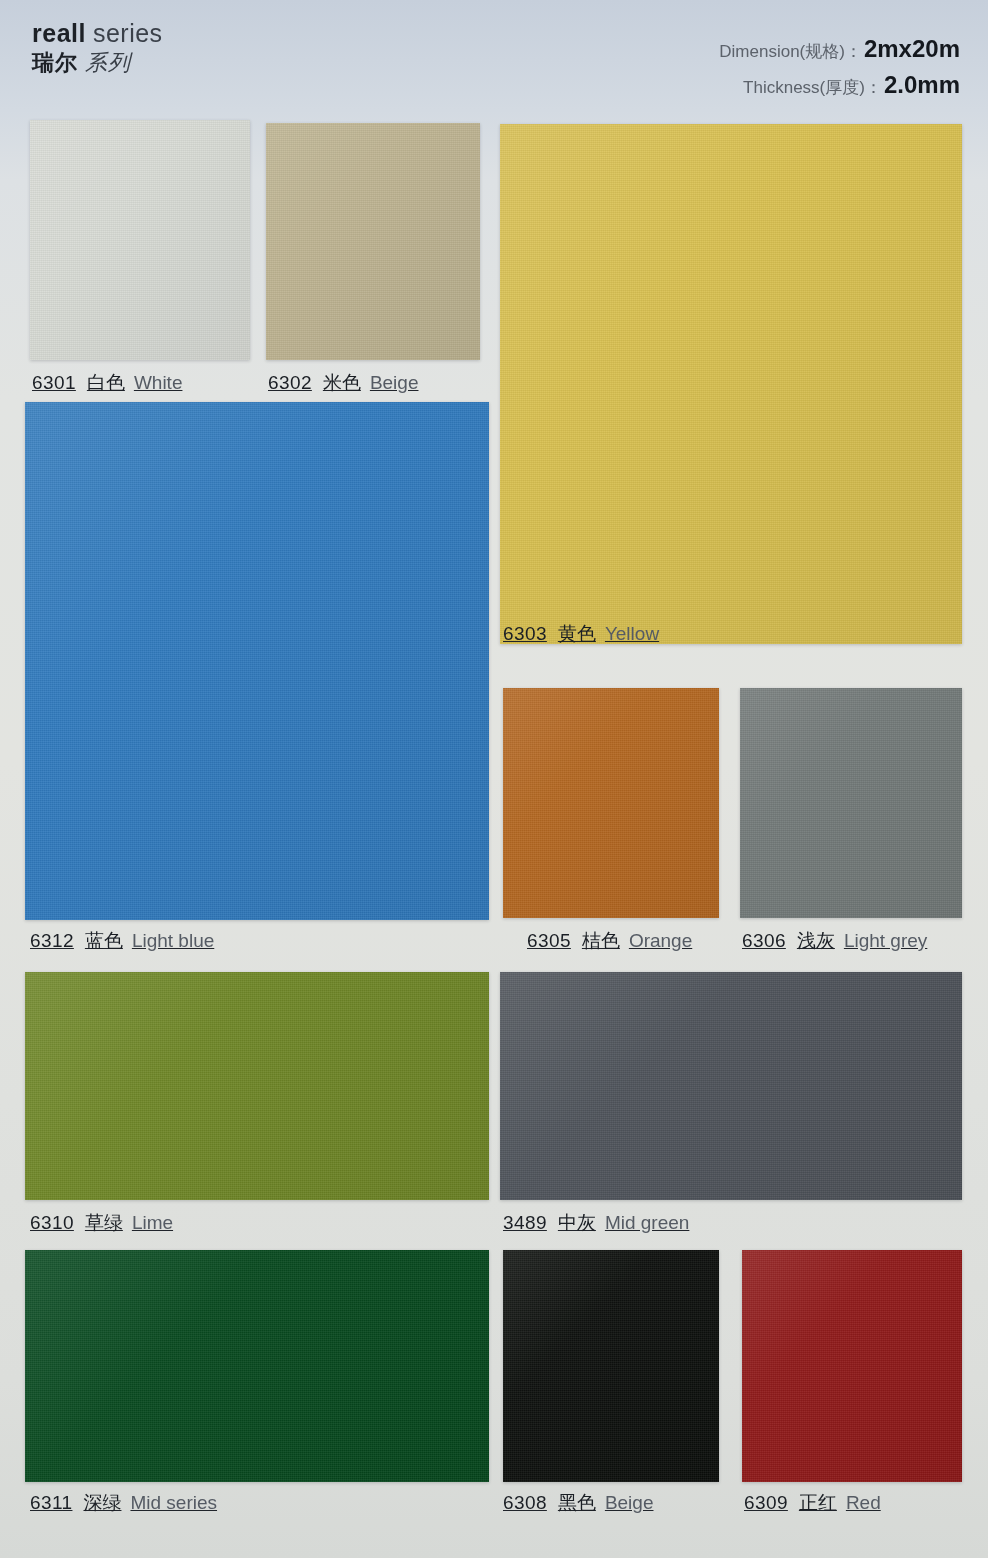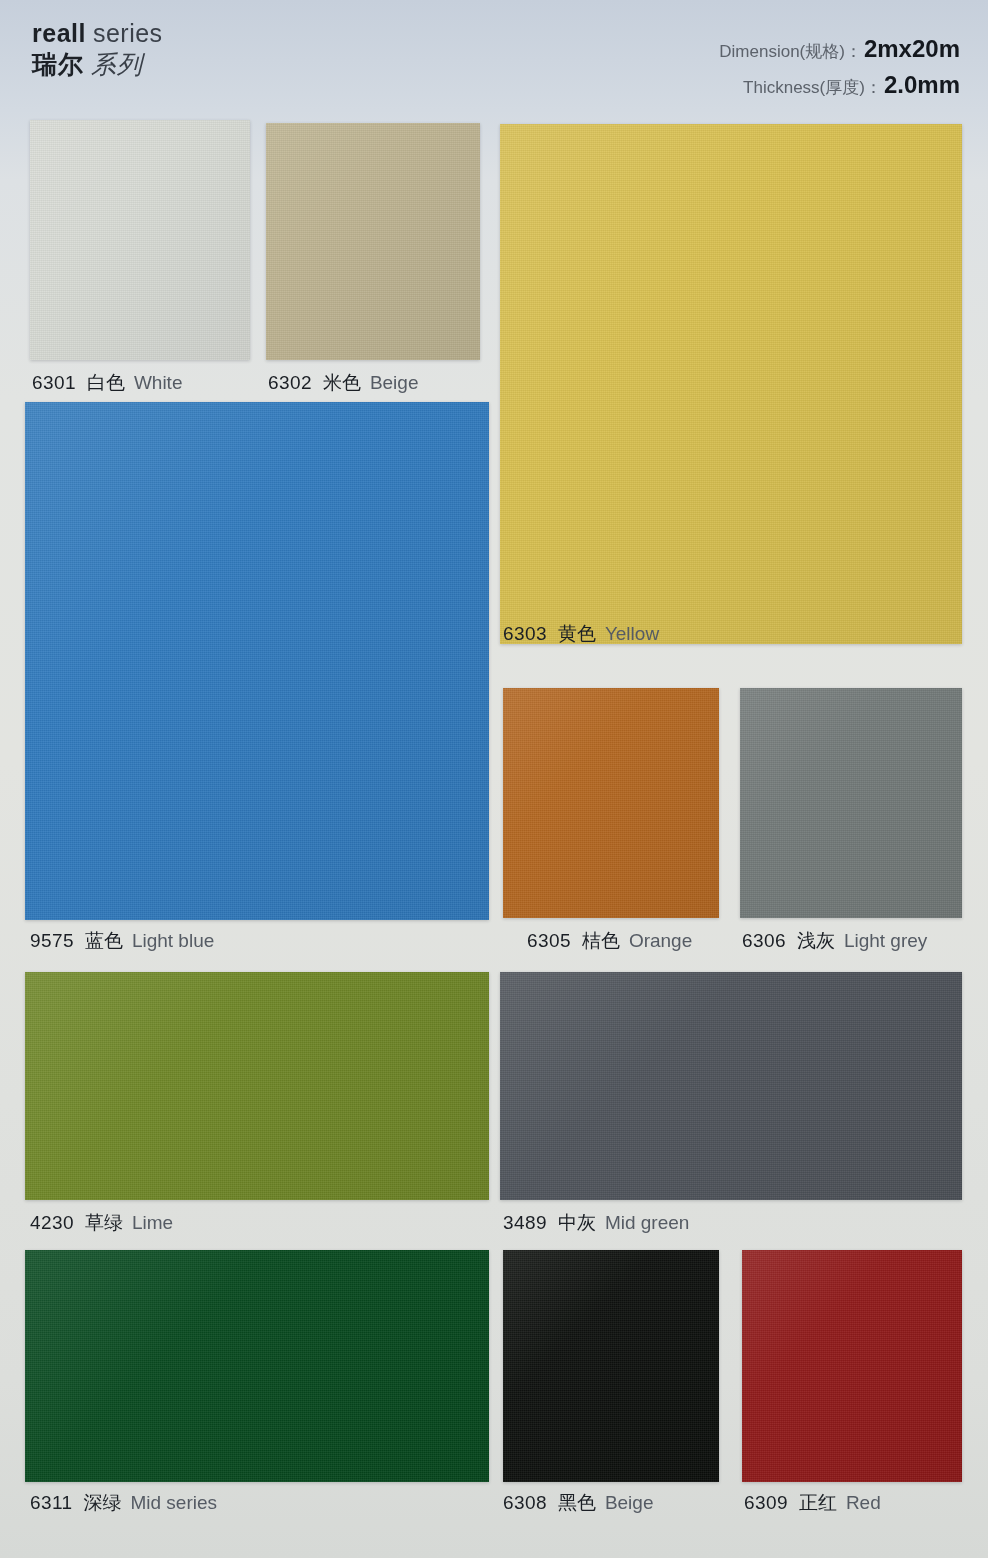--- a/index.html
+++ b/index.html
@@ -55,21 +55,21 @@
   .brand-name {
     font-weight: bold;
     color: #1d2127;
   }
   .brand-series {
     font-weight: normal;
     color: #3a4049;
     margin-left: 7px;
   }
   .brand-line2 {
-    font-size: 25px;
+    font-size: 22px;
     margin-top: 4px;
     letter-spacing: 1px;
   }
   .brand-cn {
     font-weight: bold;
     color: #1d2127;
   }
   .brand-cn-series {
     font-weight: normal;
     font-style: italic;
@@ -124,20 +124,21 @@
     background: linear-gradient(135deg, rgba(255,255,255,0.10) 0%, rgba(255,255,255,0.02) 35%, rgba(0,0,0,0.05) 100%);
     pointer-events: none;
   }
 
   .caption {
     position: absolute;
     white-space: nowrap;
     font-size: 19px;
     color: #20242b;
     line-height: 1;
+    text-decoration: underline;
   }
   .cap-code {
     font-weight: normal;
     color: #1b1f25;
     letter-spacing: 0.4px;
   }
   .cap-cn {
     margin-left: 11px;
     color: #1b1f25;
   }
@@ -190,39 +191,39 @@
         <div class="chip" style="background: rgb(216, 191, 78);">
           <div class="chip-sheen"></div>
         </div>
       </div>
       <div class="caption" style="left: 503px; top: 624px;"><span class="cap-code">6303</span><span class="cap-cn">黄色</span><span class="cap-en">Yellow</span></div>
       <div class="swatch" style="left: 25px; top: 402px; width: 464px; height: 518px;">
         <div class="chip" style="background: rgb(46, 121, 189);">
           <div class="chip-sheen"></div>
         </div>
       </div>
-      <div class="caption" style="left: 30px; top: 931px;"><span class="cap-code">9575</span><span class="cap-cn">蓝色</span><span class="cap-en">Light blue</span></div>
+      <div class="caption" style="left: 30px; top: 931px;"><span class="cap-code">6312</span><span class="cap-cn">蓝色</span><span class="cap-en">Light blue</span></div>
       <div class="swatch" style="left: 503px; top: 688px; width: 216px; height: 230px;">
         <div class="chip" style="background: rgb(179, 101, 30);">
           <div class="chip-sheen"></div>
         </div>
       </div>
       <div class="caption" style="left: 503px; top: 931px; margin-left: 24px;"><span class="cap-code">6305</span><span class="cap-cn">桔色</span><span class="cap-en">Orange</span></div>
       <div class="swatch" style="left: 740px; top: 688px; width: 222px; height: 230px;">
         <div class="chip" style="background: rgb(113, 120, 119);">
           <div class="chip-sheen"></div>
         </div>
       </div>
       <div class="caption" style="left: 742px; top: 931px;"><span class="cap-code">6306</span><span class="cap-cn">浅灰</span><span class="cap-en">Light grey</span></div>
       <div class="swatch" style="left: 25px; top: 972px; width: 464px; height: 228px;">
         <div class="chip" style="background: rgb(109, 133, 36);">
           <div class="chip-sheen"></div>
         </div>
       </div>
-      <div class="caption" style="left: 30px; top: 1213px;"><span class="cap-code">4230</span><span class="cap-cn">草绿</span><span class="cap-en">Lime</span></div>
+      <div class="caption" style="left: 30px; top: 1213px;"><span class="cap-code">6310</span><span class="cap-cn">草绿</span><span class="cap-en">Lime</span></div>
       <div class="swatch" style="left: 500px; top: 972px; width: 462px; height: 228px;">
         <div class="chip" style="background: rgb(76, 81, 88);">
           <div class="chip-sheen"></div>
         </div>
       </div>
       <div class="caption" style="left: 503px; top: 1213px;"><span class="cap-code">3489</span><span class="cap-cn">中灰</span><span class="cap-en">Mid green</span></div>
       <div class="swatch" style="left: 25px; top: 1250px; width: 464px; height: 232px;">
         <div class="chip" style="background: rgb(4, 71, 28);">
           <div class="chip-sheen"></div>
         </div>

